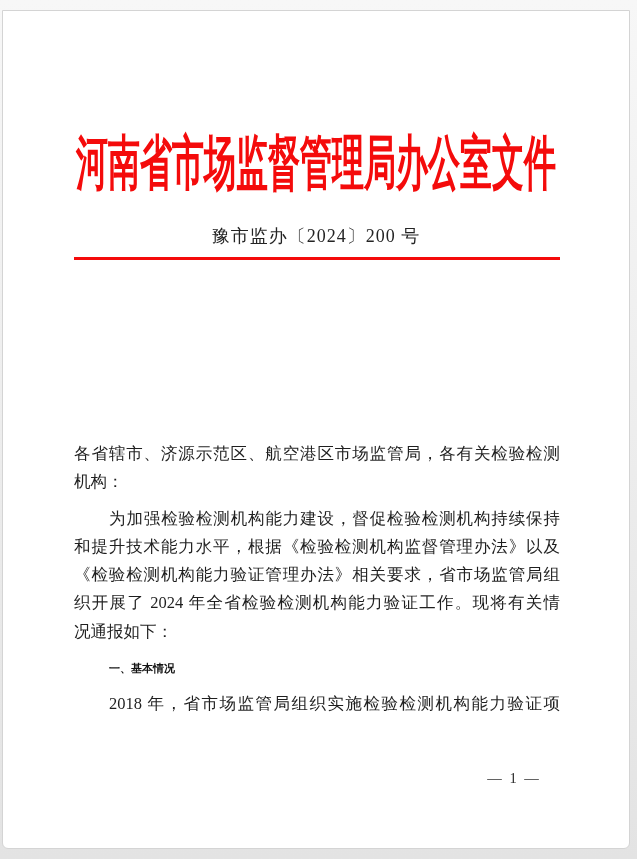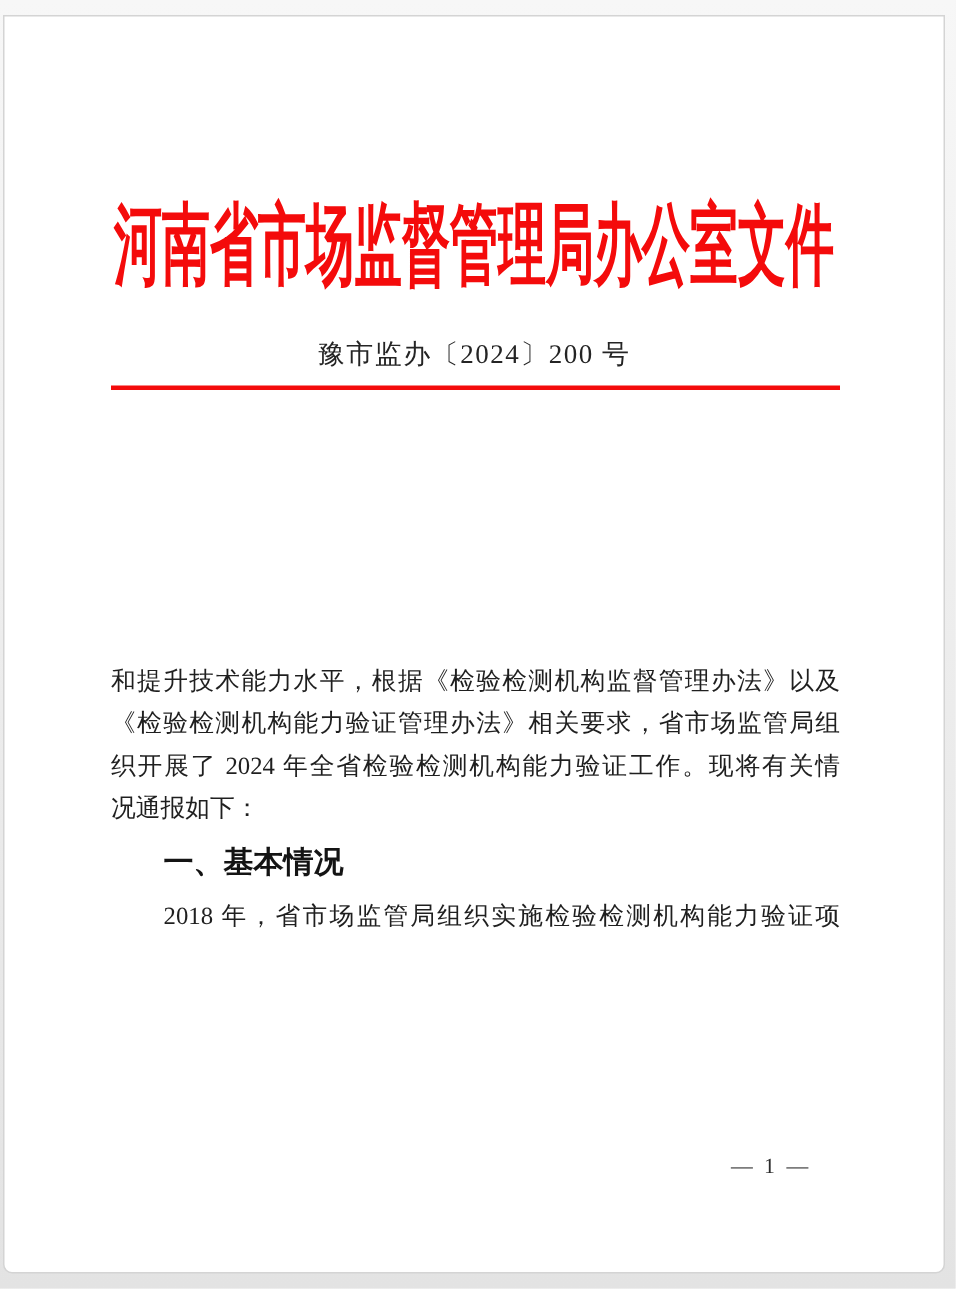--- a/index.html
+++ b/index.html
@@ -42,21 +42,21 @@
     position:absolute; top:429px; left:71px; width:486px;
     font-size:16.5px; line-height:28.3px;
     color:var(--text-primary,#1f1f1f);
   }
   .content > * + * { margin-top:8px; }
   .ln { white-space:nowrap; }
   .jl { white-space:normal; text-align:justify; text-align-last:justify; }
   .ind { padding-left:35px; }
   .heading {
     font-family:"Liberation Sans","DejaVu Sans",sans-serif;
-    font-weight:bold; font-size:20px; color:#141414;
+    font-weight:bold; font-size:11px; color:#141414;
   }
   .page-no {
     position:absolute; top:759px; left:451px; width:120px;
     text-align:center; font-size:14.5px; line-height:16px;
     letter-spacing:2px; color:#2b2b2b; white-space:nowrap;
   }
 </style>
 </head>
 <body>
 
@@ -65,20 +65,25 @@
 
     <div class="red-head">河南省市场监督管理局办公室文件</div>
 
     <div class="doc-no">豫市监办〔2024〕200 号</div>
 
     <div class="red-rule"></div>
 
 
     <div class="content">
       <div class="para">
+        <div class="ln jl">各省辖市、济源示范区、航空港区市场监管局，各有关检验检测</div>
+        <div class="ln">机构：</div>
+      </div>
+      <div class="para">
+        <div class="ln jl ind">为加强检验检测机构能力建设，督促检验检测机构持续保持</div>
         <div class="ln jl">和提升技术能力水平，根据《检验检测机构监督管理办法》以及</div>
         <div class="ln jl">《检验检测机构能力验证管理办法》相关要求，省市场监管局组</div>
         <div class="ln jl">织开展了 2024 年全省检验检测机构能力验证工作。现将有关情</div>
         <div class="ln">况通报如下：</div>
       </div>
       <div class="heading ind">一、基本情况</div>
       <div class="para">
         <div class="ln jl ind">2018 年，省市场监管局组织实施检验检测机构能力验证项</div>
       </div>
     </div>

